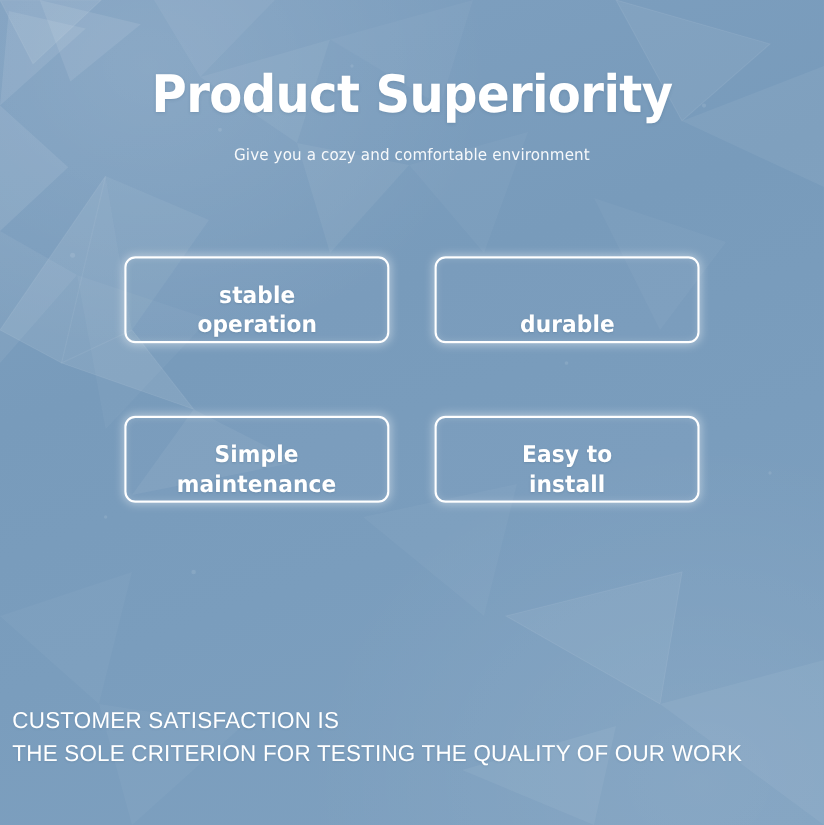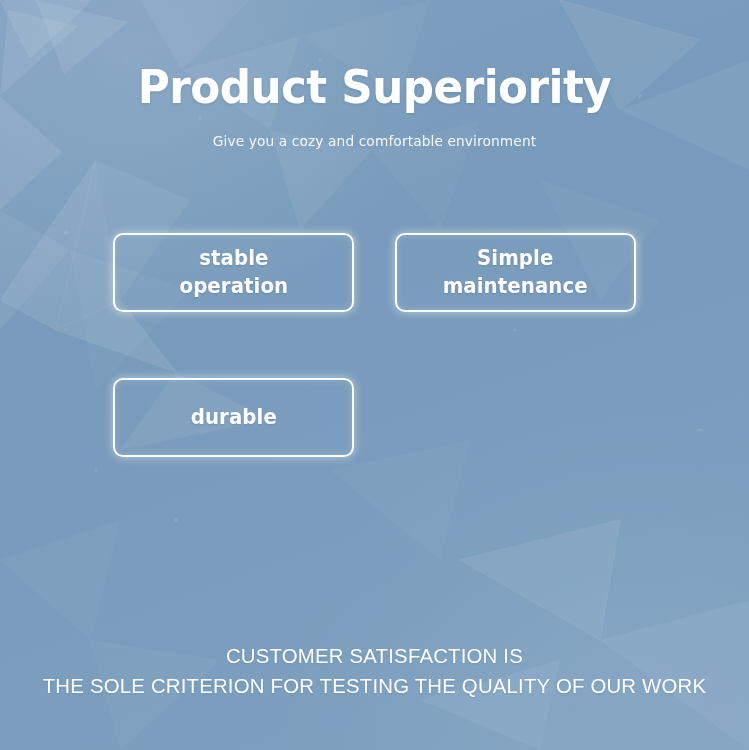--- a/index.html
+++ b/index.html
@@ -80,21 +80,21 @@
     row-gap: 48px;
   }
   .cell {
     position: relative;
     border: 2px solid #ffffff;
     border-radius: 10px;
     box-shadow:
       0 0 9px 1px rgba(255,255,255,0.42),
       inset 0 0 7px 0 rgba(255,255,255,0.18);
     display: flex;
-    align-items: center;
+    align-items: flex-end;
     justify-content: center;
     box-sizing: border-box;
     background: rgba(255,255,255,0.015);
     margin-top: 18px;
   }
   .cell-label {
     font-family: "DejaVu Sans", sans-serif;
     font-size: 21px;
     font-weight: bold;
     color: #ffffff;
@@ -105,21 +105,20 @@
     white-space: pre-line;
     text-shadow: 0 1px 2px rgba(50,80,110,0.22);
   }
 
   
   .footer {
     position: absolute;
     top: 641px;
     left: 0;
     width: 749px;
-    text-align: center;
   }
   .footer-line {
     font-family: "Liberation Sans", sans-serif;
     font-size: 21px;
     font-weight: normal;
     color: #ffffff;
     line-height: 1.42;
     letter-spacing: 0.2px;
     transform: scaleX(0.97);
     text-shadow: 0 1px 2px rgba(50,80,110,0.15);
@@ -189,25 +188,29 @@
     <h1 class="title">Product Superiority</h1>
     <p class="subtitle">Give you a cozy and comfortable environment</p>
   </div>
 
   <div class="grid">
     <div class="cell">
       <span class="cell-label">stable
 operation</span>
     </div>
     <div class="cell">
+      <span class="cell-label">durable</span>
+    </div>
+    <div class="cell">
       <span class="cell-label">Simple
 maintenance</span>
     </div>
     <div class="cell">
-      <span class="cell-label">durable</span>
+      <span class="cell-label">Easy to
+install</span>
     </div>
   </div>
 
   <div class="footer">
     <div class="footer-line">CUSTOMER SATISFACTION IS</div>
     <div class="footer-line">THE SOLE CRITERION FOR TESTING THE QUALITY OF OUR WORK</div>
   </div>
 
 </div>
 

